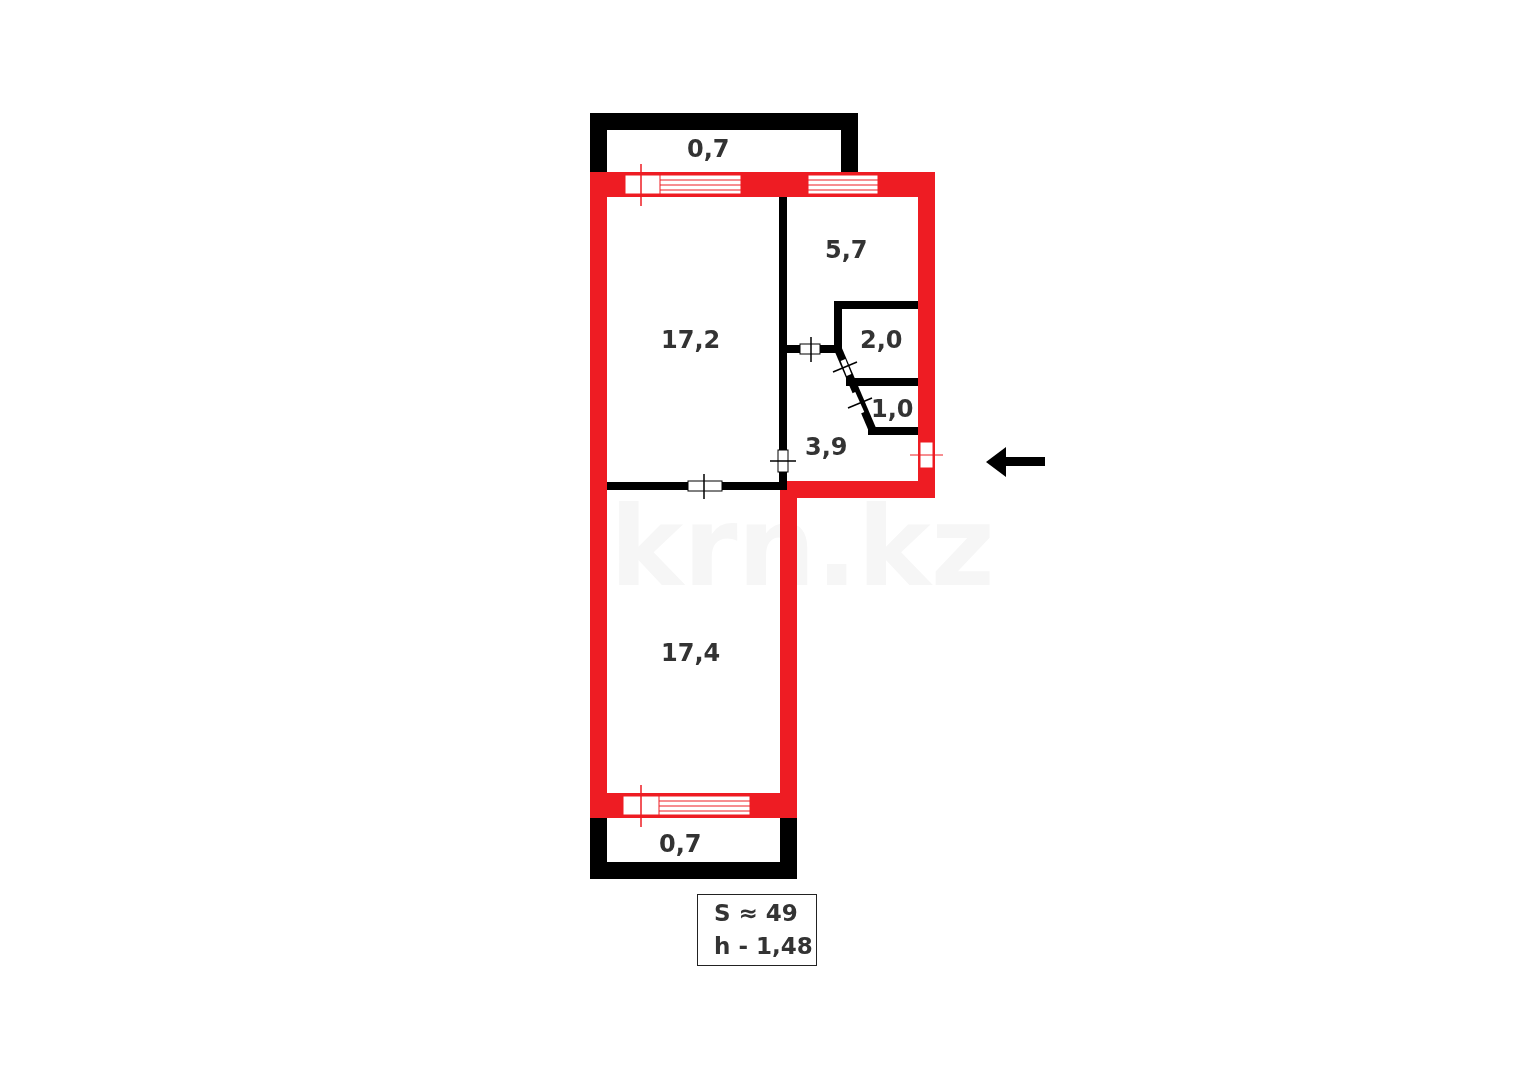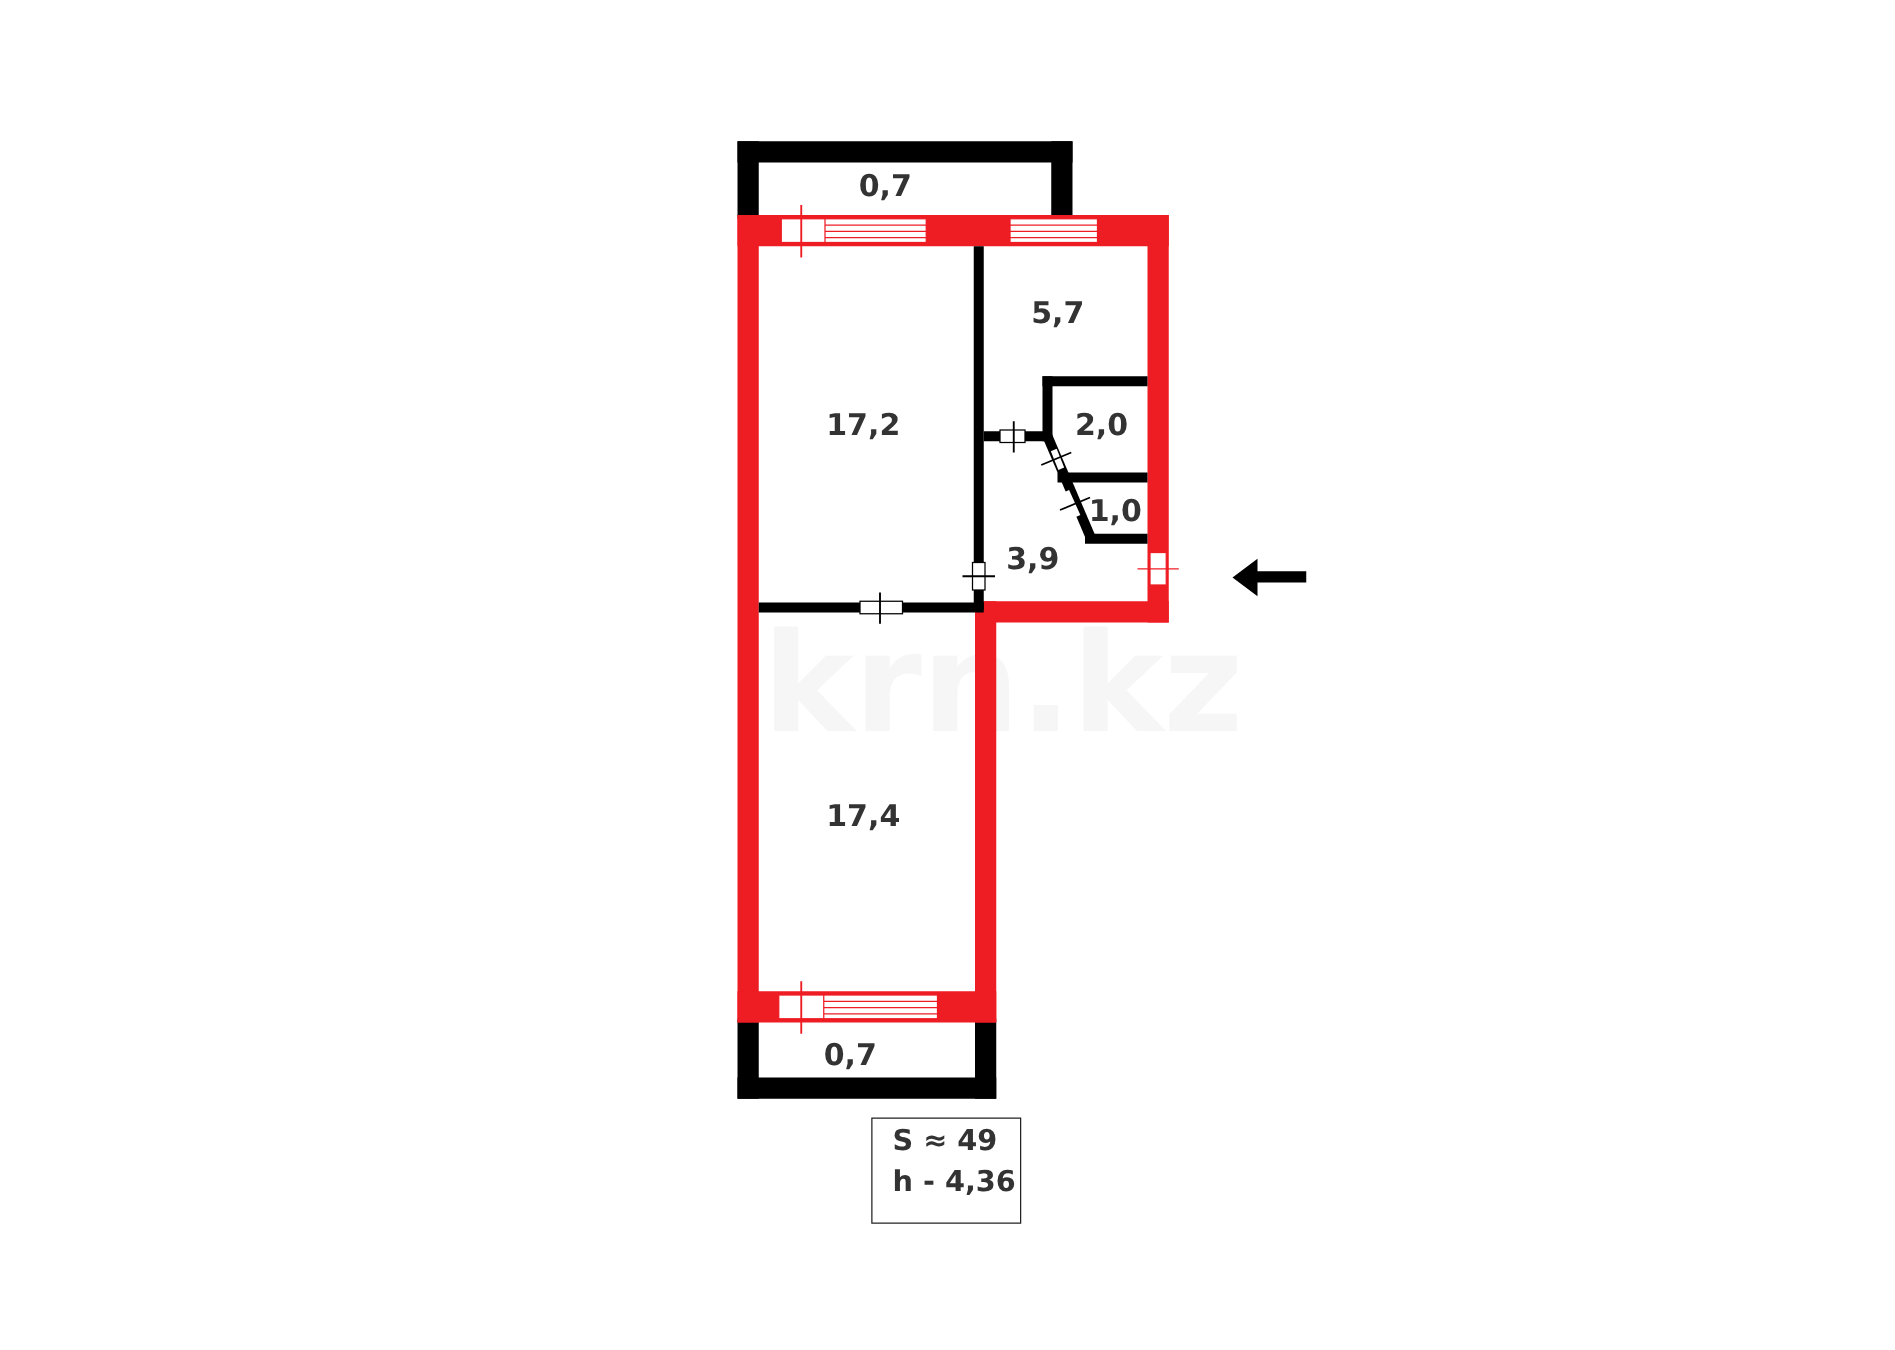--- a/index.html
+++ b/index.html
@@ -1,21 +1,21 @@
 <!DOCTYPE html>
 <html><head>
 <meta charset="utf-8">
 <style>
   html, body { margin: 0; padding: 0; background: #ffffff; }
   body { width: 1516px; height: 1080px; position: relative; overflow: hidden;
          font-family: "DejaVu Sans", sans-serif; }
   #plan { position: absolute; left: 0; top: 0; }
   .room-label { font-family: "DejaVu Sans", sans-serif; font-weight: bold; font-size: 24px; fill: #333333; }
   .watermark { font-family: "DejaVu Sans", sans-serif; font-weight: bold; font-size: 110px; fill: #f6f6f6; }
-  .info-box { position: absolute; left: 697px; top: 894px; width: 120px; height: 85px;
+  .info-box { position: absolute; left: 697px; top: 894px; width: 120px; height: 72px;
               border: 1.5px solid #222; box-sizing: border-box; background: #fff;
               font-family: "DejaVu Sans", sans-serif; font-weight: bold; font-size: 23px;
               color: #333; line-height: 33px; padding: 2px 0 0 16px; }
   .info-line { display: block; white-space: nowrap; }
 </style>
 </head>
 <body>
 
 <svg id="plan" width="1516" height="1080" viewBox="0 0 1516 1080" xmlns="http://www.w3.org/2000/svg">
 
@@ -122,14 +122,14 @@
   <text class="room-label" x="825" y="258">5,7</text>
   <text class="room-label" x="860" y="348">2,0</text>
   <text class="room-label" x="871" y="417">1,0</text>
   <text class="room-label" x="805" y="455">3,9</text>
   <text class="room-label" x="661" y="661">17,4</text>
   <text class="room-label" x="659" y="852">0,7</text>
 </svg>
 
 <div class="info-box">
   <span class="info-line">S ≈ 49</span>
-  <span class="info-line">h - 4,36</span>
+  <span class="info-line">h - 1,48</span>
 </div>
 
 </body></html>

